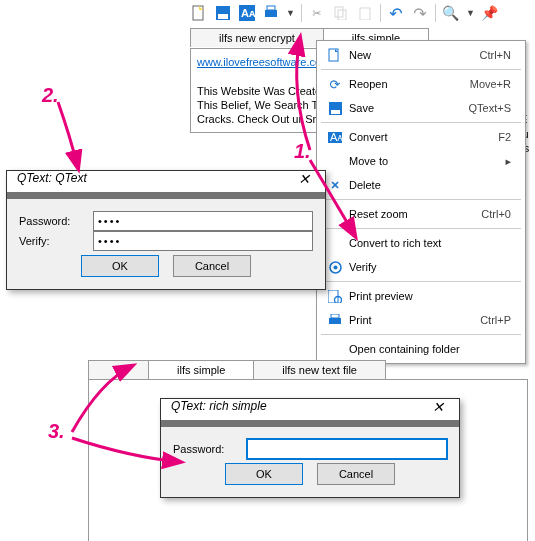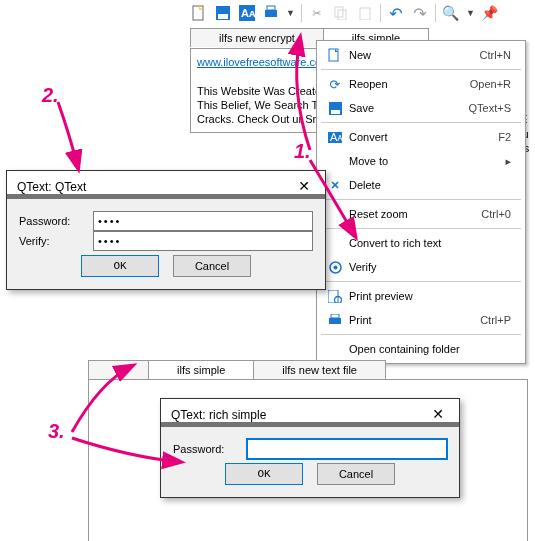--- a/index.html
+++ b/index.html
@@ -24,30 +24,30 @@
   
   .menu { position: absolute; top: 40px; left: 316px; width: 210px; background: #fff; border: 1px solid #999; box-shadow: 2px 2px 3px rgba(0,0,0,0.25); padding: 2px; }
   .menu-row { display: flex; align-items: center; height: 24px; padding: 0 6px; }
   .menu-icon { width: 20px; display: flex; justify-content: center; color: #1976d2; }
   .menu-label { flex: 1; padding-left: 4px; }
   .menu-sc { color: #444; padding-right: 6px; }
   .menu-sep { height: 1px; background: #ccc; margin: 2px 2px; }
 
   
   .dialog { position: absolute; background: #f0f0f0; border: 1px solid #333; box-shadow: 3px 3px 6px rgba(0,0,0,0.3); }
-  .dlg-title { display: flex; align-items: flex-end; justify-content: space-between; height: 28px; padding: 0 6px 0 10px; background: #fff; border-bottom: 5px solid #737373; }
+  .dlg-title { display: flex; align-items: flex-start; justify-content: space-between; height: 28px; padding: 0 6px 0 10px; background: #fff; border-bottom: 7px solid #737373; font-style: italic; }
   .dlg-title span:first-child { font-size: 12px; }
   .dlg-close { width: 30px; text-align: center; font-size: 14px; }
   .dlg-body { padding: 12px; }
   .fld-row { display: flex; align-items: center; }
   .fld-row label { width: 74px; }
   .fld-row input { flex: 1; border: 1px solid #7a7a7a; height: 20px; padding: 1px 4px; font-family: inherit; letter-spacing: 2px; }
   .btn-row { display: flex; justify-content: center; gap: 14px; padding-top: 4px; }
   .btn { width: 78px; height: 22px; border: 1px solid #888; background: #e1e1e1; text-align: center; line-height: 20px; }
-  .btn.focus { border: 1px solid #0078d7; font-family: Liberation Mono, monospace; }
+  .btn.focus { border: 1px solid #0078d7; }
 
   
   .dlg1 { top: 170px; left: 6px; width: 320px; }
   
   .dlg2 { top: 398px; left: 160px; width: 300px; }
   .dlg2 .fld-row input { border: 1px solid #0078d7; outline: 1px solid #0078d7; }
 
   
   .tabs-bot { position: absolute; top: 360px; left: 88px; width: 440px; }
   .tabs-bot .tabrow { display: flex; }
@@ -137,21 +137,21 @@
       </span>
       <span class="menu-label">New</span>
       <span class="menu-sc">Ctrl+N</span>
     </div>
     <div class="menu-sep"></div>
     <div class="menu-row">
       <span class="menu-icon">
         <span style="font-size:13px">⟳</span>
       </span>
       <span class="menu-label">Reopen</span>
-      <span class="menu-sc">Open+R</span>
+      <span class="menu-sc">Move+R</span>
     </div>
     <div class="menu-row">
       <span class="menu-icon">
         <svg width="13" height="13">
           <rect width="13" height="13" fill="#1976d2"></rect>
           <rect x="2" y="8" width="9" height="4" fill="#fff"></rect>
         </svg>
       </span>
       <span class="menu-label">Save</span>
       <span class="menu-sc">QText+S</span>

